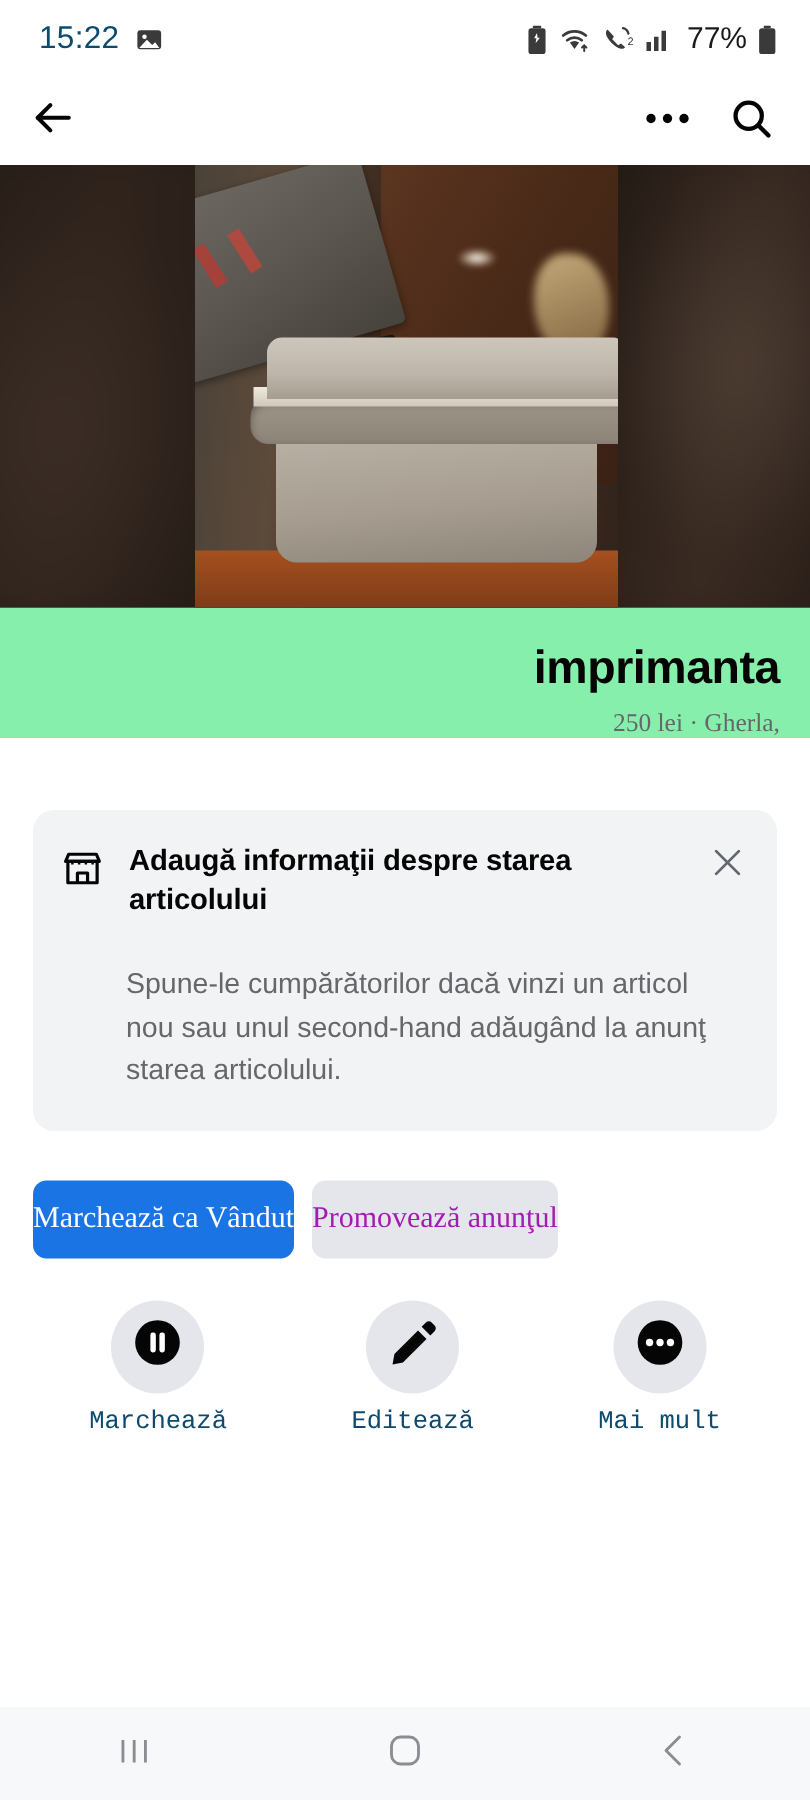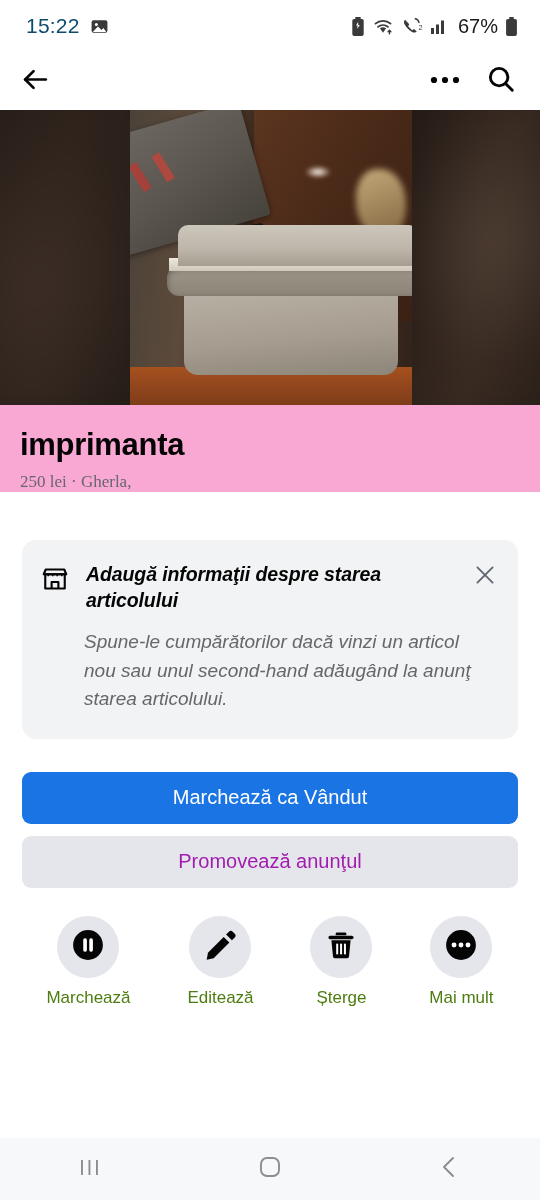--- a/index.html
+++ b/index.html
@@ -112,74 +112,73 @@
     position:absolute; left:0; bottom:0; width:100%; height:30%;
     background:linear-gradient(175deg,#9a4a22 0%, #8a4220 40%, #6d3318 100%);
     z-index:-1;
   }
   .h-floor2{
     position:absolute; left:0; bottom:0; width:100%; height:13%;
     background:linear-gradient(180deg,#a6501f,#7e3c19);
   }
 
   
-  .title-wrap{ padding:22px 20px 0; text-align:left; background:#f9a8d4; }
+  .title-wrap{ padding:22px 20px 0; text-align:right; background:#86efac; }
   .title{ font-size:31px; font-weight:bold; color:#050505; letter-spacing:-.3px; }
   .subtitle{ font-size:17px; color:#65676b; margin-top:9px;font-family:Liberation Serif, serif; }
 
   
   .card{
     margin:48px 22px 0;
     background:#f2f3f5; border-radius:14px;
     padding:22px 20px 26px 18px;
     position:relative;
-    font-style:italic;
   }
   .card-head{ display:flex; align-items:flex-start; gap:16px; }
   .store-ic{ flex:0 0 auto; margin-top:2px; }
   .card-title{
     font-size:19.5px; font-weight:bold; color:#050505;
     line-height:1.32; max-width:340px; letter-spacing:-.1px;
   }
   .card-x{ position:absolute; right:20px; top:22px; cursor:pointer; }
   .card-body{
     font-size:19px; color:#65676b; line-height:1.48;
-    margin-top:15px; margin-left:44px; max-width:388px;
+    margin-top:30px; margin-left:44px; max-width:388px;
   }
   .chips{
     display:flex; flex-wrap:wrap; justify-content:center;
     gap:11px; margin-top:22px; margin-left:8px; margin-right:8px;
   }
   .chip{
     background:#e4e6eb; color:#050505;
     border-radius:22px; padding:13px 21px;
     font-size:18.5px; white-space:nowrap; cursor:pointer;
   }
 
   
-  .actions{ margin:33px 22px 0; display:flex; flex-direction:column; gap:12px; }
+  .actions{ margin:33px 22px 0; display:flex; flex-direction:row; gap:12px;font-family:Liberation Serif, serif; }
   .btn{
     height:52px; border-radius:9px; border:none;
     font-size:20px; display:flex; align-items:center; justify-content:center;
     cursor:pointer; font-family:inherit;
   }
   .btn-primary{ background:#1b74e4; color:#fff; }
   .btn-secondary{ background:#e4e6eb; color:#a21caf; }
 
   
   .quick{
     display:flex; justify-content:space-around;
     margin-top:28px; padding:0 18px;
   }
   .quick-item{ display:flex; flex-direction:column; align-items:center; gap:10px; cursor:pointer; }
   .qcircle{
     width:62px; height:62px; border-radius:50%;
     background:#e4e6eb; display:flex; align-items:center; justify-content:center;
   }
-  .qlabel{ font-size:17px; color:#4d7c0f; }
+  .qlabel{ font-size:17px; color:#0c4a6e;font-family:Liberation Mono, monospace; }
 
   
   .navbar{
     position:absolute; left:0; bottom:0; width:540px; height:62px;
     background:#f7f8f9; display:flex; align-items:center;
     justify-content:space-around;
   }
   .nav-btn{ display:flex; align-items:center; justify-content:center; width:120px; height:62px; cursor:pointer; }
 </style>
 </head>
@@ -221,21 +220,21 @@
           <text x="19" y="14" font-size="8" fill="#3a3a3a" font-family="sans-serif">2</text>
         </svg>
       </span>
       <span>
         <svg class="icon-sm" width="18" height="18" viewBox="0 0 18 18">
           <rect x="1" y="11" width="3" height="6" fill="#3a3a3a"></rect>
           <rect x="6" y="7.5" width="3" height="9.5" fill="#3a3a3a"></rect>
           <rect x="11" y="3.5" width="3" height="13.5" fill="#3a3a3a"></rect>
         </svg>
       </span>
-      <span class="sb-pct">67%</span>
+      <span class="sb-pct">77%</span>
       <span>
         <svg class="icon-sm" width="13" height="19" viewBox="0 0 13 20">
           <rect x="4" y="0" width="5" height="2" rx="0.8" fill="#3a3a3a"></rect>
           <rect x="0.8" y="2" width="11.4" height="18" rx="2" fill="#3a3a3a"></rect>
         </svg>
       </span>
     </div>
   </div>
 
   <div class="appbar">
@@ -343,35 +342,20 @@
             <path d="M3.5 17.4 L14.6 6.3 l4 4 L7.5 21.4 L2.6 22.4 Z" fill="#050505"></path>
             <path d="M16.3 4.6 L18.3 2.6 a1.9 1.9 0 0 1 2.7 0 l1.4 1.4 a1.9 1.9 0 0 1 0 2.7 l-2 2 Z" fill="#050505"></path>
           </svg>
         </span>
       </div>
       <div class="qlabel">Editează</div>
     </div>
     <div class="quick-item">
       <div class="qcircle">
         <span>
-          <svg width="32" height="32" viewBox="0 0 24 24">
-            <path d="M9 2.6 h6 a1 1 0 0 1 1 1 v1.1 h-8 V3.6 a1 1 0 0 1 1-1 Z" fill="#050505"></path>
-            <rect x="2.6" y="5" width="18.8" height="2.6" rx="1.2" fill="#050505"></rect>
-            <path d="M4.8 8.4 h14.4 l-1.2 12.2 a1.6 1.6 0 0 1-1.6 1.4 H7.6 a1.6 1.6 0 0 1-1.6-1.4 Z" fill="#050505"></path>
-            <rect x="8.4" y="11" width="1.5" height="8" fill="#fff"></rect>
-            <rect x="11.3" y="11" width="1.5" height="8" fill="#fff"></rect>
-            <rect x="14.2" y="11" width="1.5" height="8" fill="#fff"></rect>
-          </svg>
-        </span>
-      </div>
-      <div class="qlabel">Șterge</div>
-    </div>
-    <div class="quick-item">
-      <div class="qcircle">
-        <span>
           <svg width="38" height="38" viewBox="0 0 24 24">
             <circle cx="12" cy="12" r="9.4" fill="#050505"></circle>
             <circle cx="7.6" cy="12" r="1.55" fill="#fff"></circle>
             <circle cx="12" cy="12" r="1.55" fill="#fff"></circle>
             <circle cx="16.4" cy="12" r="1.55" fill="#fff"></circle>
           </svg>
         </span>
       </div>
       <div class="qlabel">Mai mult</div>
     </div>

